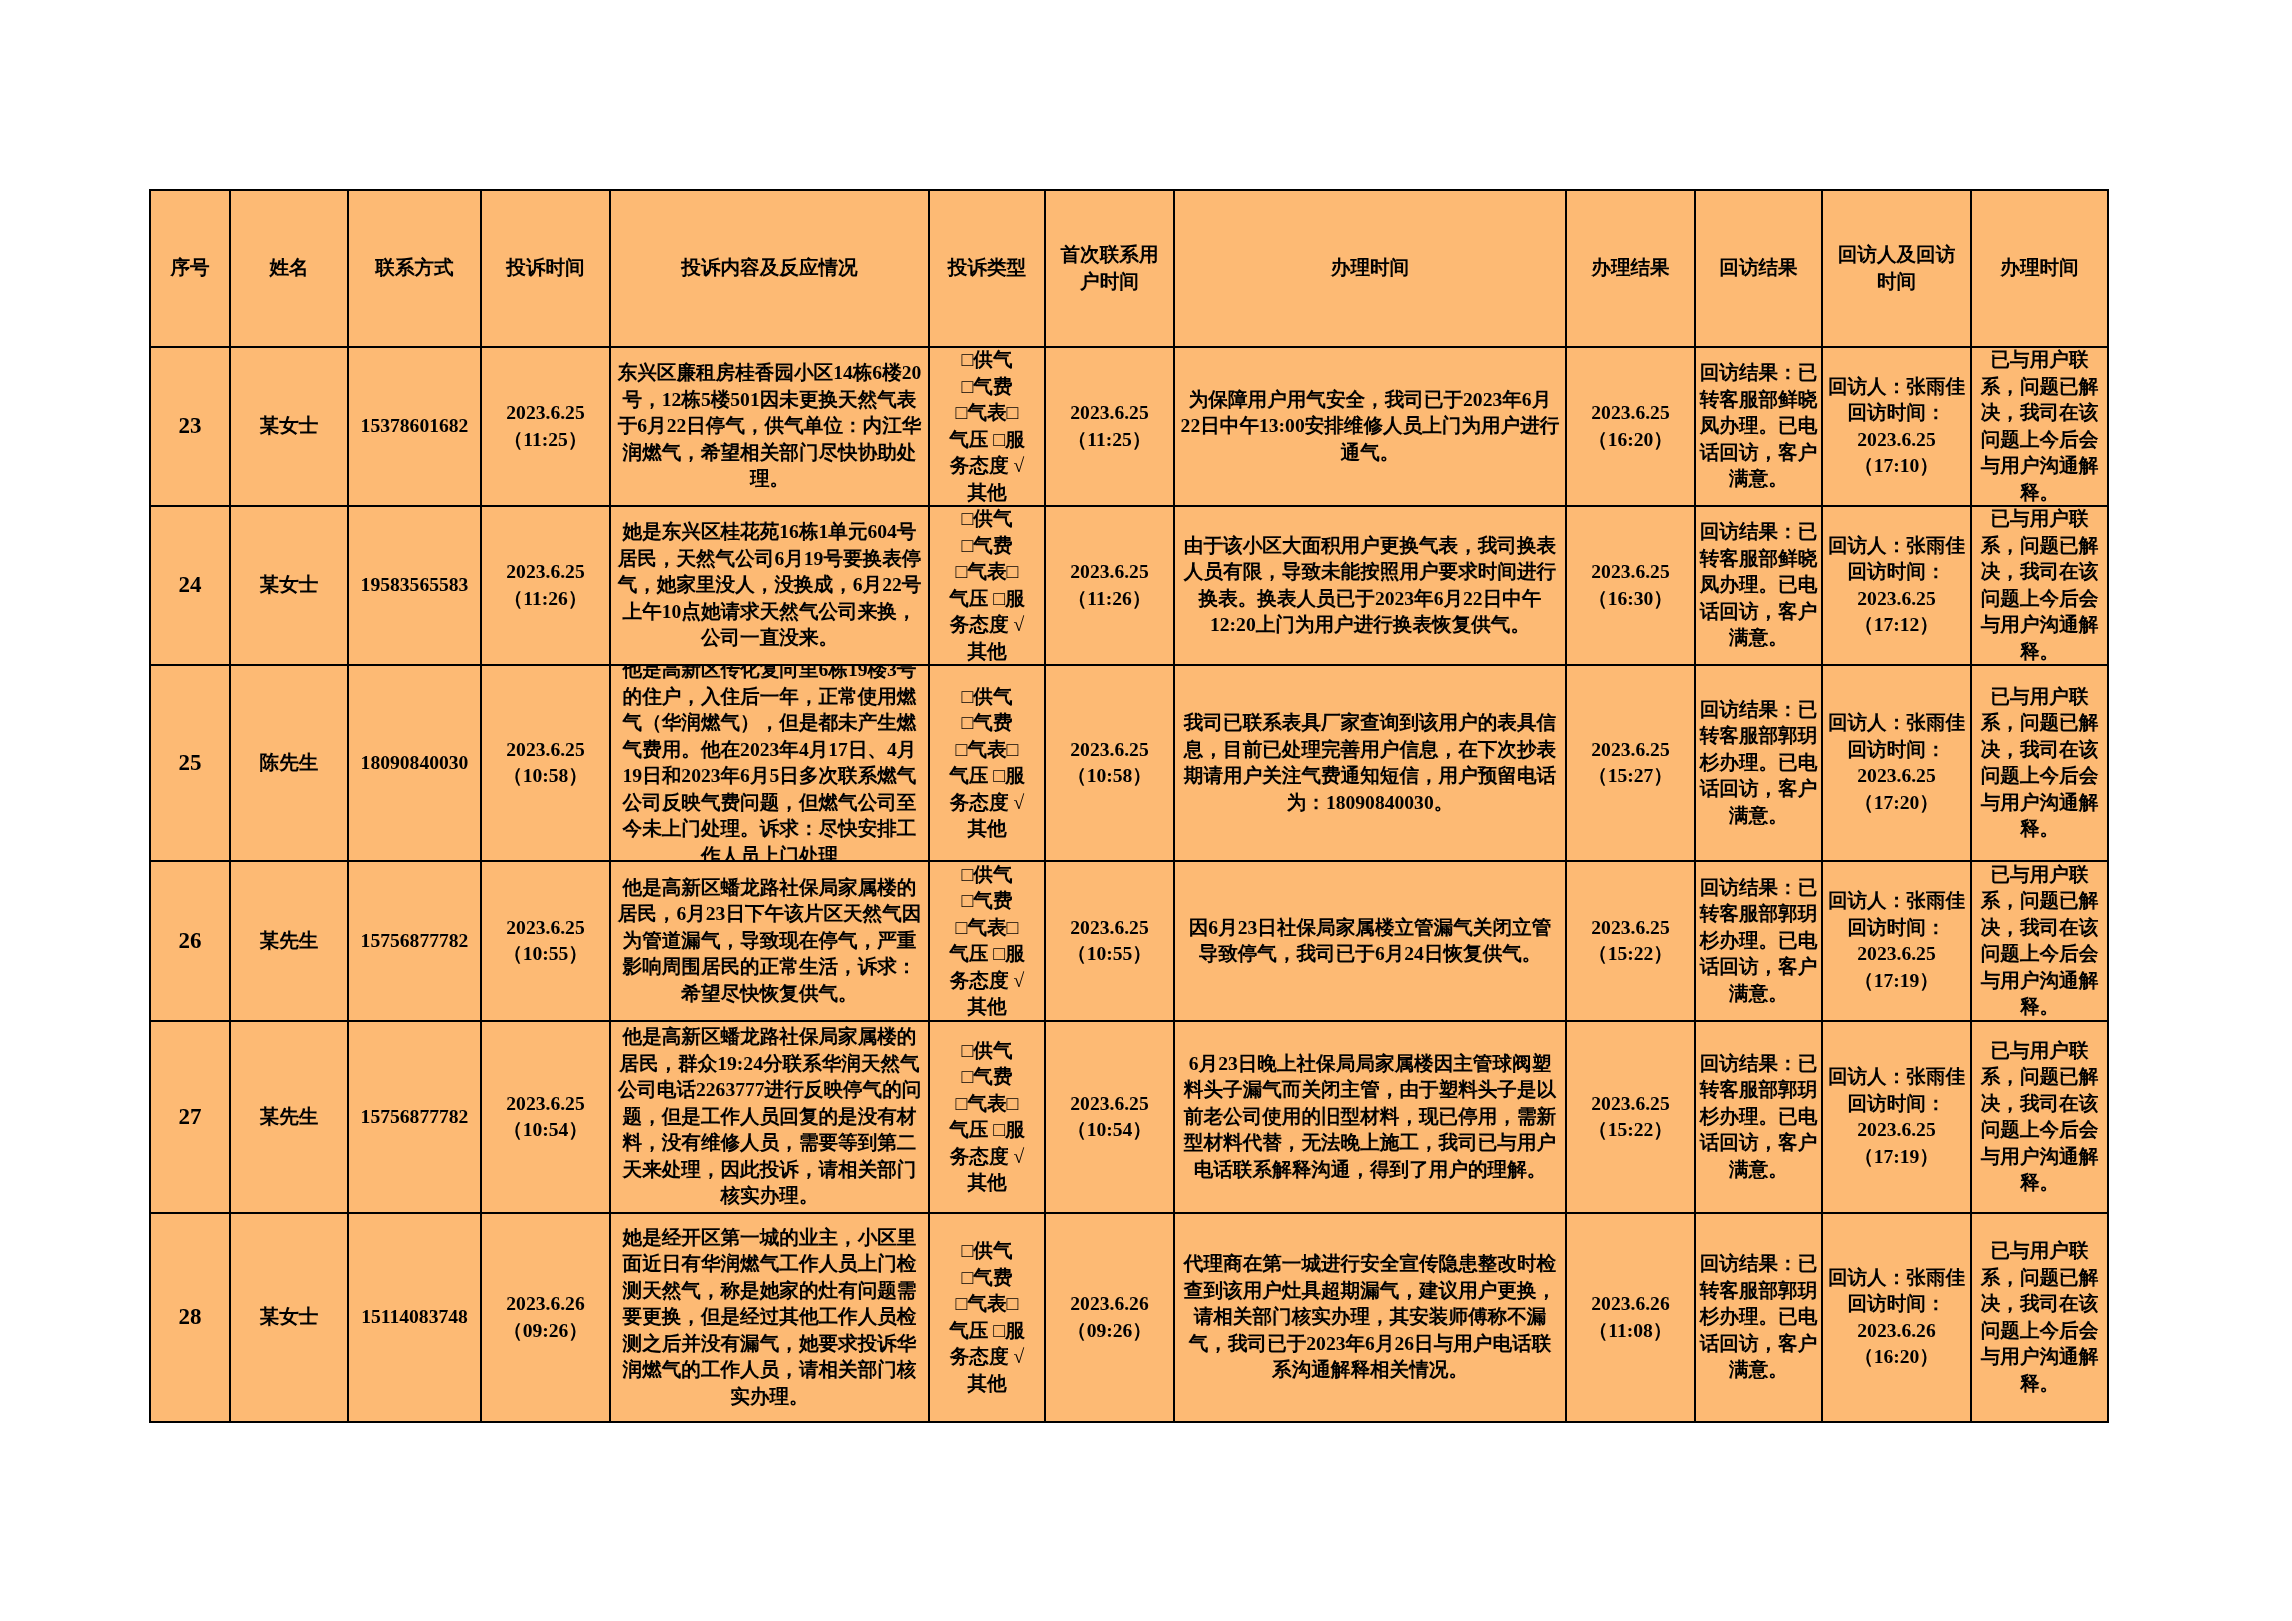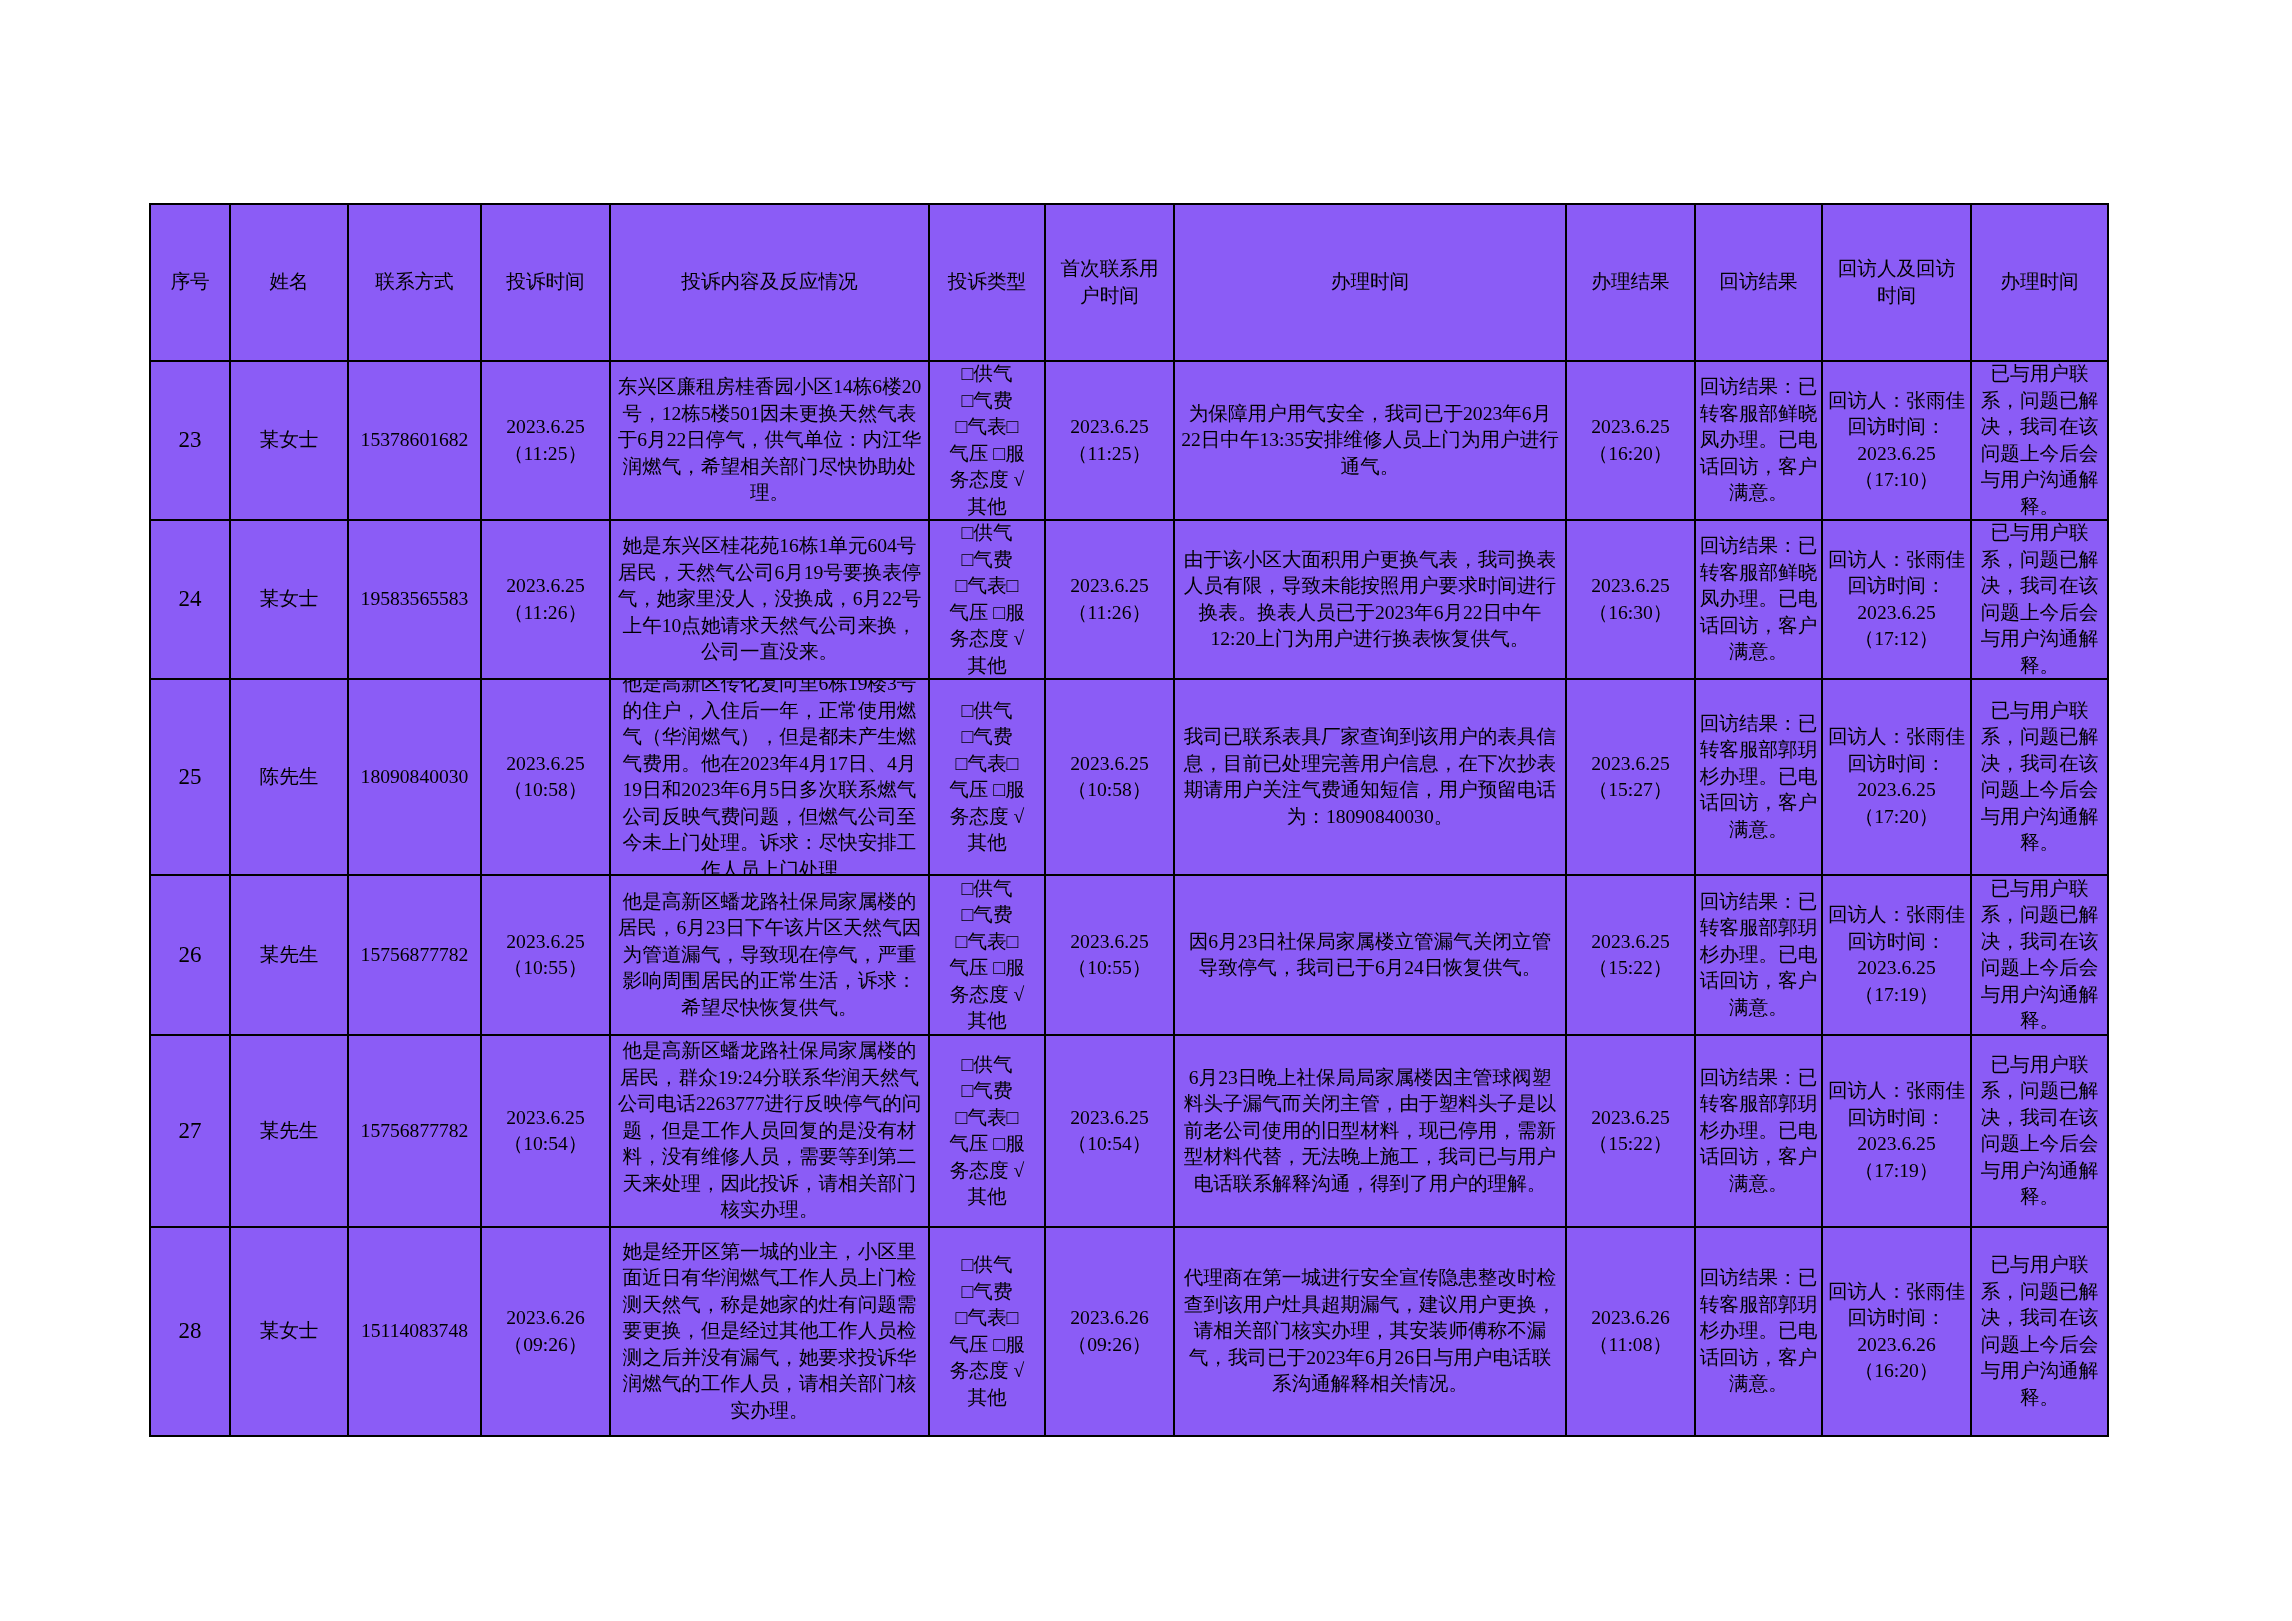--- a/index.html
+++ b/index.html
@@ -2,26 +2,27 @@
 <html><head>
 <meta charset="utf-8">
 <style>
   html,body{margin:0;padding:0;background:#ffffff;}
   body{
     width:2293px;height:1621px;position:relative;
     font-family:"Liberation Serif","DejaVu Serif",serif;
     color:#000;
   }
   .grid{
-    position:absolute;left:149px;top:203px;
+    position:absolute;left:149px;top:189px;
     display:grid;
     grid-template-columns:80px 118px 133px 129px 319px 116px 129px 392px 129px 127px 149px 137px;
     grid-template-rows:157px 159px 159px 196px 160px 192px 209px;
     border-top:2.9px solid #000;border-left:2.9px solid #000;
-    background:#8b5cf6;
+    background:#fdba74;
+    font-weight:bold;
   }
   .cell{
     border-right:2px solid #000;border-bottom:2px solid #000;
     display:flex;align-items:center;justify-content:center;
     overflow:hidden;text-align:center;
     padding:0 2.9px;
     white-space:pre-line;
     font-size:19.6px;line-height:26.5px;
   }
   .cell.h{font-size:19.6px;padding:0 5.9px;}
@@ -54,21 +55,21 @@
 （11:25）</div>
   <div class="cell wide">东兴区廉租房桂香园小区14栋6楼20号，12栋5楼501因未更换天然气表于6月22日停气，供气单位：内江华润燃气，希望相关部门尽快协助处理。</div>
   <div class="cell">□供气
 □气费
 □气表□
 气压 □服
 务态度 √
 其他</div>
   <div class="cell">2023.6.25
 （11:25）</div>
-  <div class="cell res">为保障用户用气安全，我司已于2023年6月22日中午13:35安排维修人员上门为用户进行通气。</div>
+  <div class="cell res">为保障用户用气安全，我司已于2023年6月22日中午13:00安排维修人员上门为用户进行通气。</div>
   <div class="cell">2023.6.25
 （16:20）</div>
   <div class="cell">回访结果：已转客服部鲜晓凤办理。已电话回访，客户满意。</div>
   <div class="cell">回访人：张雨佳
 回访时间：
 2023.6.25
 （17:10）</div>
   <div class="cell">已与用户联系，问题已解决，我司在该问题上今后会与用户沟通解释。</div>
 
   <div class="cell num">24</div>

